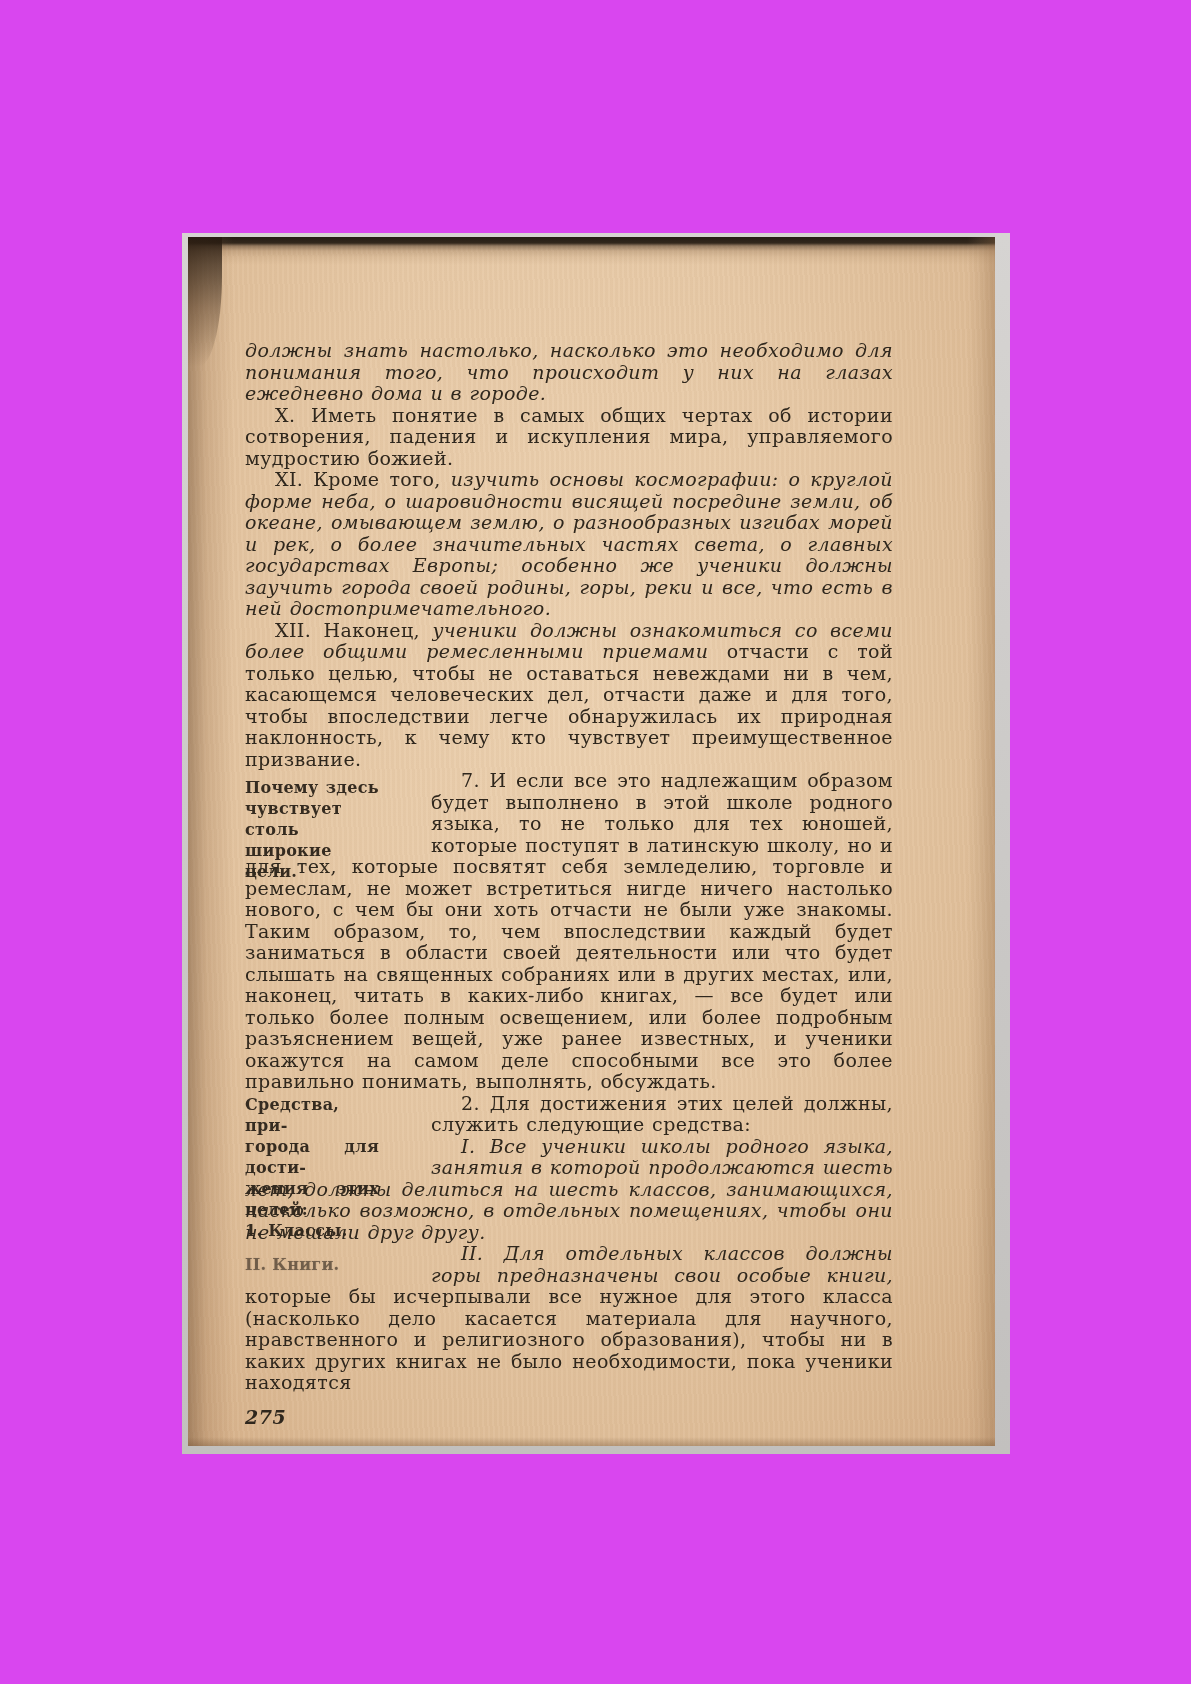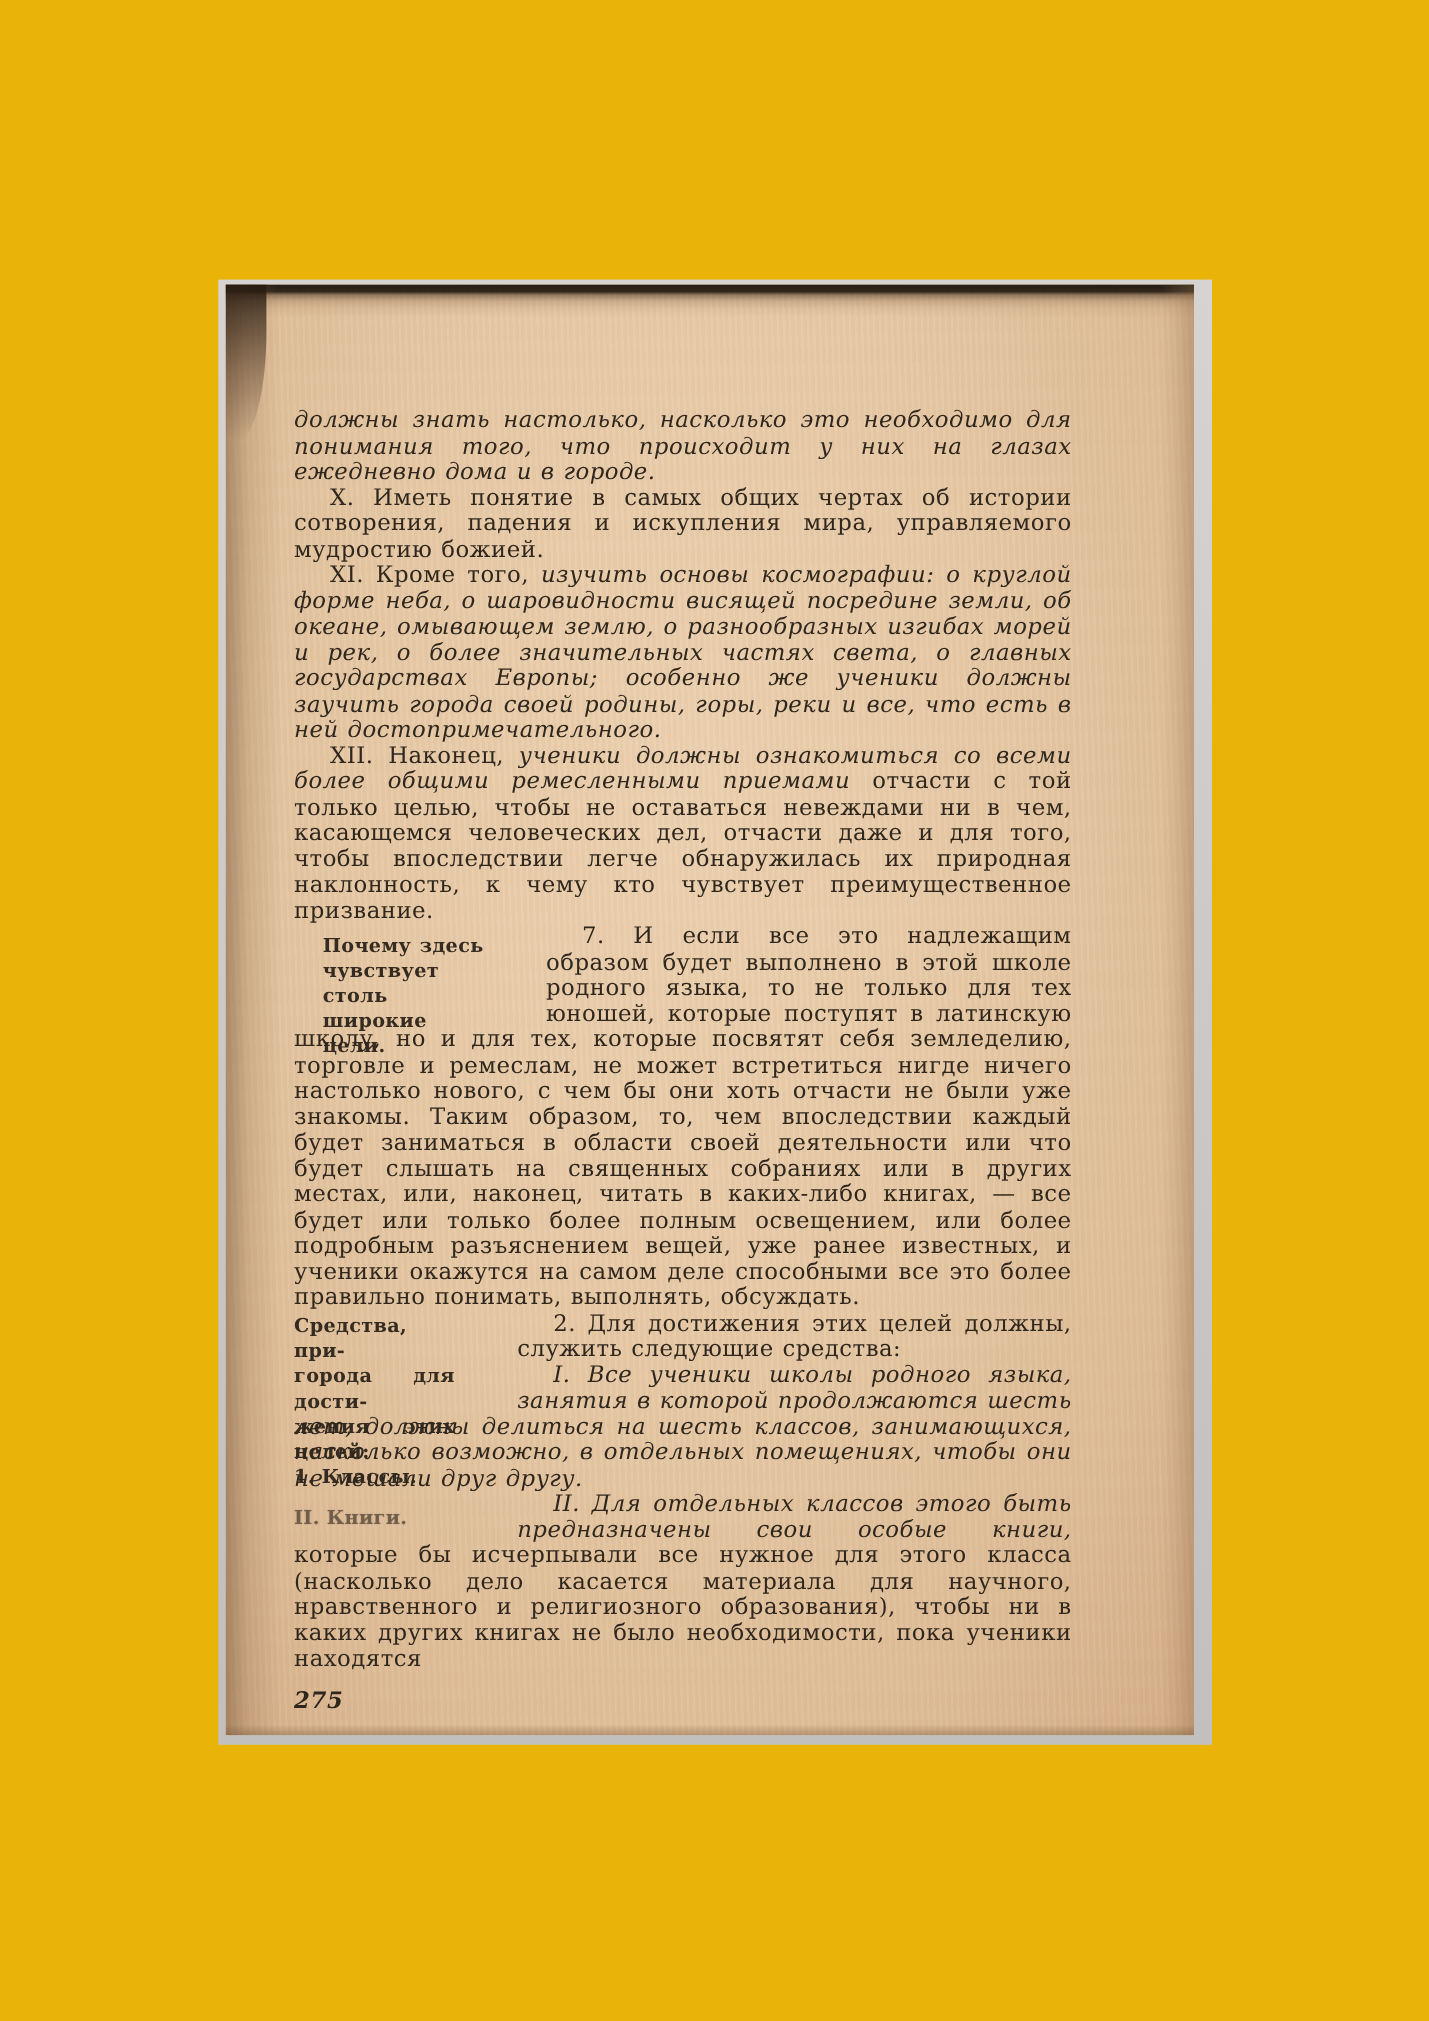--- a/index.html
+++ b/index.html
@@ -8,21 +8,21 @@
     background: #ffffff;
     width: 1191px;
     height: 1684px;
     overflow: hidden;
     font-family: "DejaVu Serif", "Liberation Serif", serif;
   }
   .canvas {
     position: relative;
     width: 1191px;
     height: 1684px;
-    background: #eab308;
+    background: #d946ef;
   }
   
   .scan-frame {
     position: absolute;
     left: 182px;
     top: 233px;
     width: 828px;
     height: 1221px;
     background: linear-gradient(180deg, #d6d4d2 0%, #c9c7c5 60%, #c2c0be 100%);
   }
@@ -140,31 +140,31 @@
     <div class="edge-left"></div>
     <div class="corner-blotch"></div>
     <div class="edge-right"></div>
     <div class="edge-bottom"></div>
     <div class="content">
 
       <p class="para"><span class="italic">должны знать настолько, насколько это необходимо для понимания того, что происходит у них на глазах ежедневно дома и в городе.</span></p>
         <p class="para indent"><span class="roman">X. Иметь понятие в самых общих чертах об истории сотворения, падения и искупления мира, управляемого мудростию божией.</span></p>
         <p class="para indent"><span class="roman">XI. Кроме того, </span><span class="italic">изучить основы космографии: о круглой форме неба, о шаровидности висящей посредине земли, об океане, омывающем землю, о разнообразных изгибах морей и рек, о более значительных частях света, о главных государствах Европы; особенно же ученики должны заучить города своей родины, горы, реки и все, что есть в ней достопримечательного.</span></p>
         <p class="para indent"><span class="roman">XII. Наконец, </span><span class="italic">ученики должны ознакомиться со всеми более общими ремесленными приемами </span><span class="roman">отчасти с той только целью, чтобы не оставаться невеждами ни в чем, касающемся человеческих дел, отчасти даже и для того, чтобы впоследствии легче обнаружилась их природная наклонность, к чему кто чувствует преимущественное призвание.</span></p>
-        <p class="para indent"><span class="note" style="height: 80px; padding-top: 7px; margin-left: 24px;">
+        <p class="para indent"><span class="note" style="height: 80px; padding-top: 7px;">
             <span class="note-line fill">Почему здесь</span>
             <span class="note-line fill">чувствует столь</span>
             <span class="note-line fill">широкие цели.</span>
           </span><span class="roman">7. И если все это надлежащим образом будет выполнено в этой школе родного языка, то не только для тех юношей, которые поступят в латинскую школу, но и для тех, которые посвятят себя земледелию, торговле и ремеслам, не может встретиться нигде ничего настолько нового, с чем бы они хоть отчасти не были уже знакомы. Таким образом, то, чем впоследствии каждый будет заниматься в области своей деятельности или что будет слышать на священных собраниях или в других местах, или, наконец, читать в каких-либо книгах, — все будет или только более полным освещением, или более подробным разъяснением вещей, уже ранее известных, и ученики окажутся на самом деле способными все это более правильно понимать, выполнять, обсуждать.</span></p>
         <p class="para indent"><span class="note" style="height: 80px; padding-top: 1px;">
             <span class="note-line fill">Средства, при-</span>
             <span class="note-line fill">города для дости-</span>
             <span class="note-line fill">жения этих целей:</span>
             <span class="note-line plain">1. Классы.</span>
           </span><span class="roman">2. Для достижения этих целей должны, служить следующие средства:</span></p>
         <p class="para indent"><span class="italic">I. Все ученики школы родного языка, занятия в которой продолжаются шесть лет, должны делиться на шесть классов, занимающихся, насколько возможно, в отдельных помещениях, чтобы они не мешали друг другу.</span></p>
         <p class="para indent"><span class="note faded" style="height: 38px; padding-top: 11px;">
             <span class="note-line plain">II. Книги.</span>
-          </span><span class="italic">II. Для отдельных классов этого быть предназначены свои особые книги, </span><span class="roman">которые бы исчерпывали все нужное для этого класса (насколько дело касается материала для научного, нравственного и религиозного образования), чтобы ни в каких других книгах не было необходимости, пока ученики находятся</span></p>
+          </span><span class="italic">II. Для отдельных классов должны горы предназначены свои особые книги, </span><span class="roman">которые бы исчерпывали все нужное для этого класса (насколько дело касается материала для научного, нравственного и религиозного образования), чтобы ни в каких других книгах не было необходимости, пока ученики находятся</span></p>
         <div class="pagenum">275</div>
     </div>
   </div>
 </div>
 
 </body></html>

